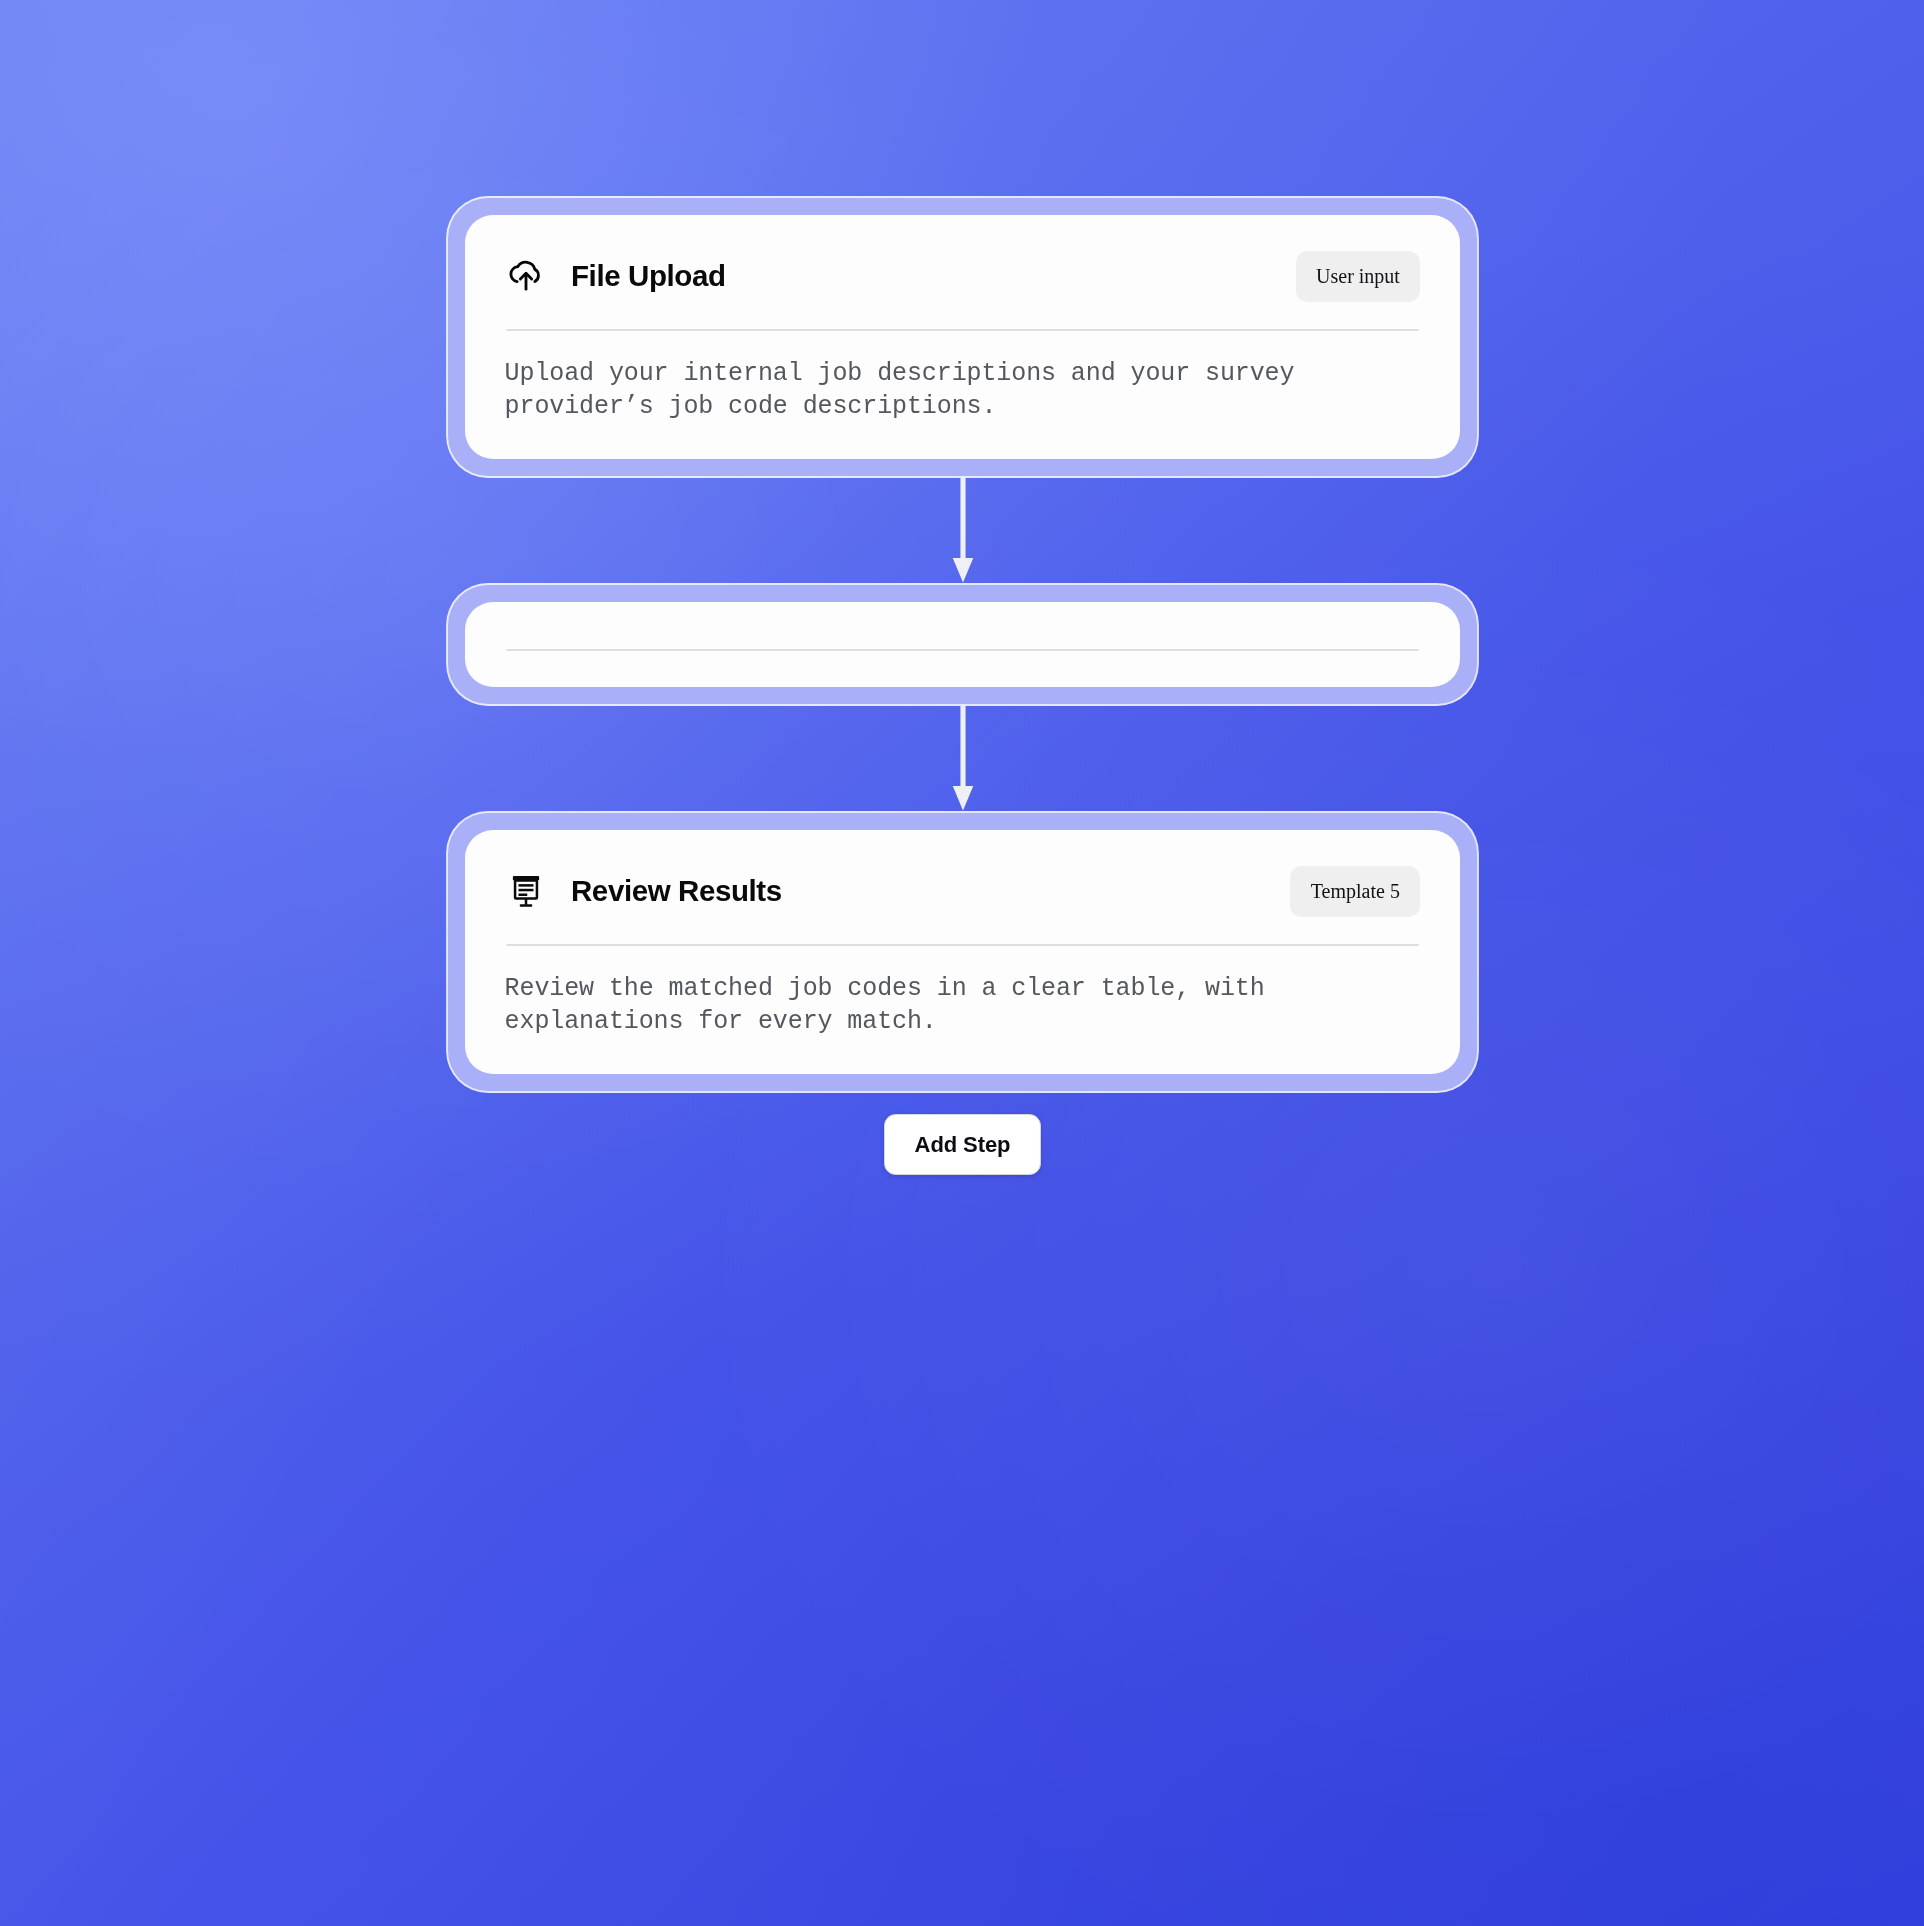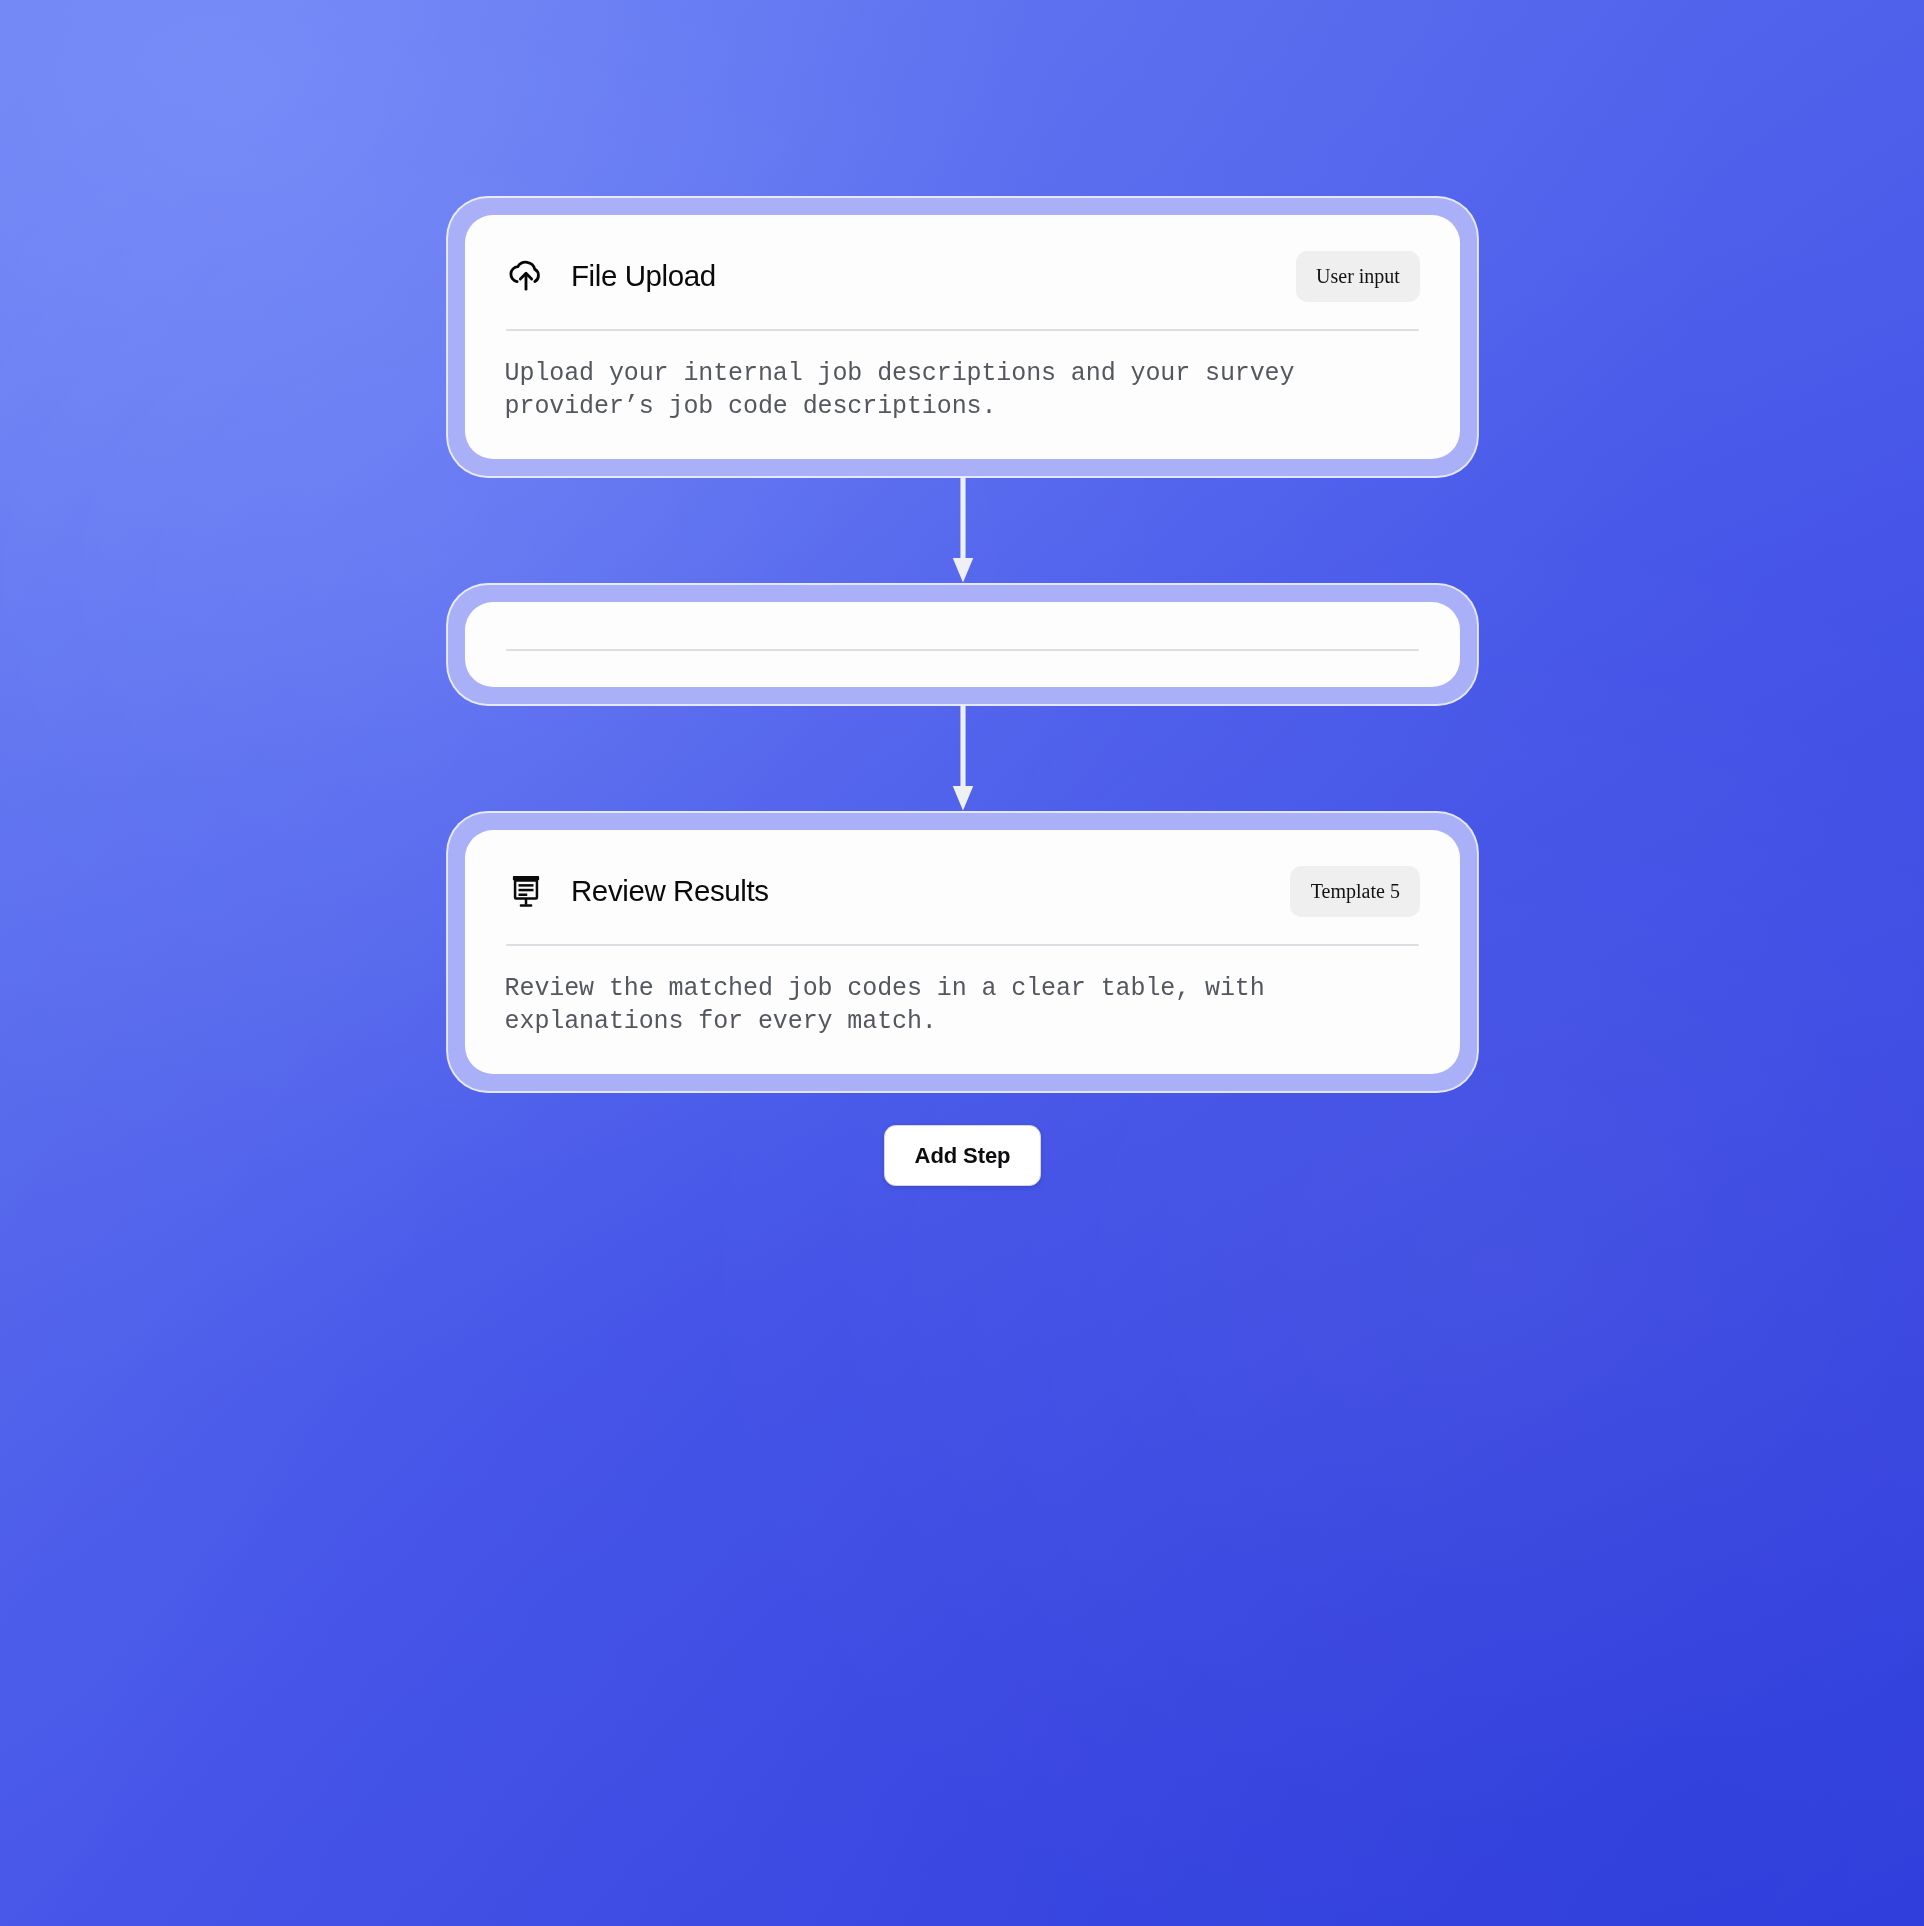--- a/index.html
+++ b/index.html
@@ -66,21 +66,21 @@
     height: 42px;
     flex: 0 0 42px;
     display: flex;
     align-items: center;
     justify-content: center;
   }
   .card-icon svg { display: block; }
 
   .card-title {
     font-size: 29.5px;
-    font-weight: 400;
+    font-weight: 700;
     letter-spacing: -0.4px;
     color: #0a0a0a;
     margin-left: 24.4px;
     white-space: nowrap;
   }
 
   .head-spacer { flex: 1 1 auto; }
 
   .badge {
     background: #efeff0;
@@ -113,21 +113,21 @@
   
   .connector {
     width: 26px;
     display: flex;
     justify-content: center;
   }
   .connector svg { display: block; overflow: visible; }
 
   
   .add-step-wrap {
-    margin-top: 34px;
+    margin-top: 23px;
     display: flex;
     justify-content: center;
   }
   .add-step-btn {
     background: #ffffff;
     border: 1.9px solid #d6d6da;
     border-radius: 11.6px;
     font-family: "Liberation Sans", sans-serif;
     font-size: 22px;
     font-weight: 700;

